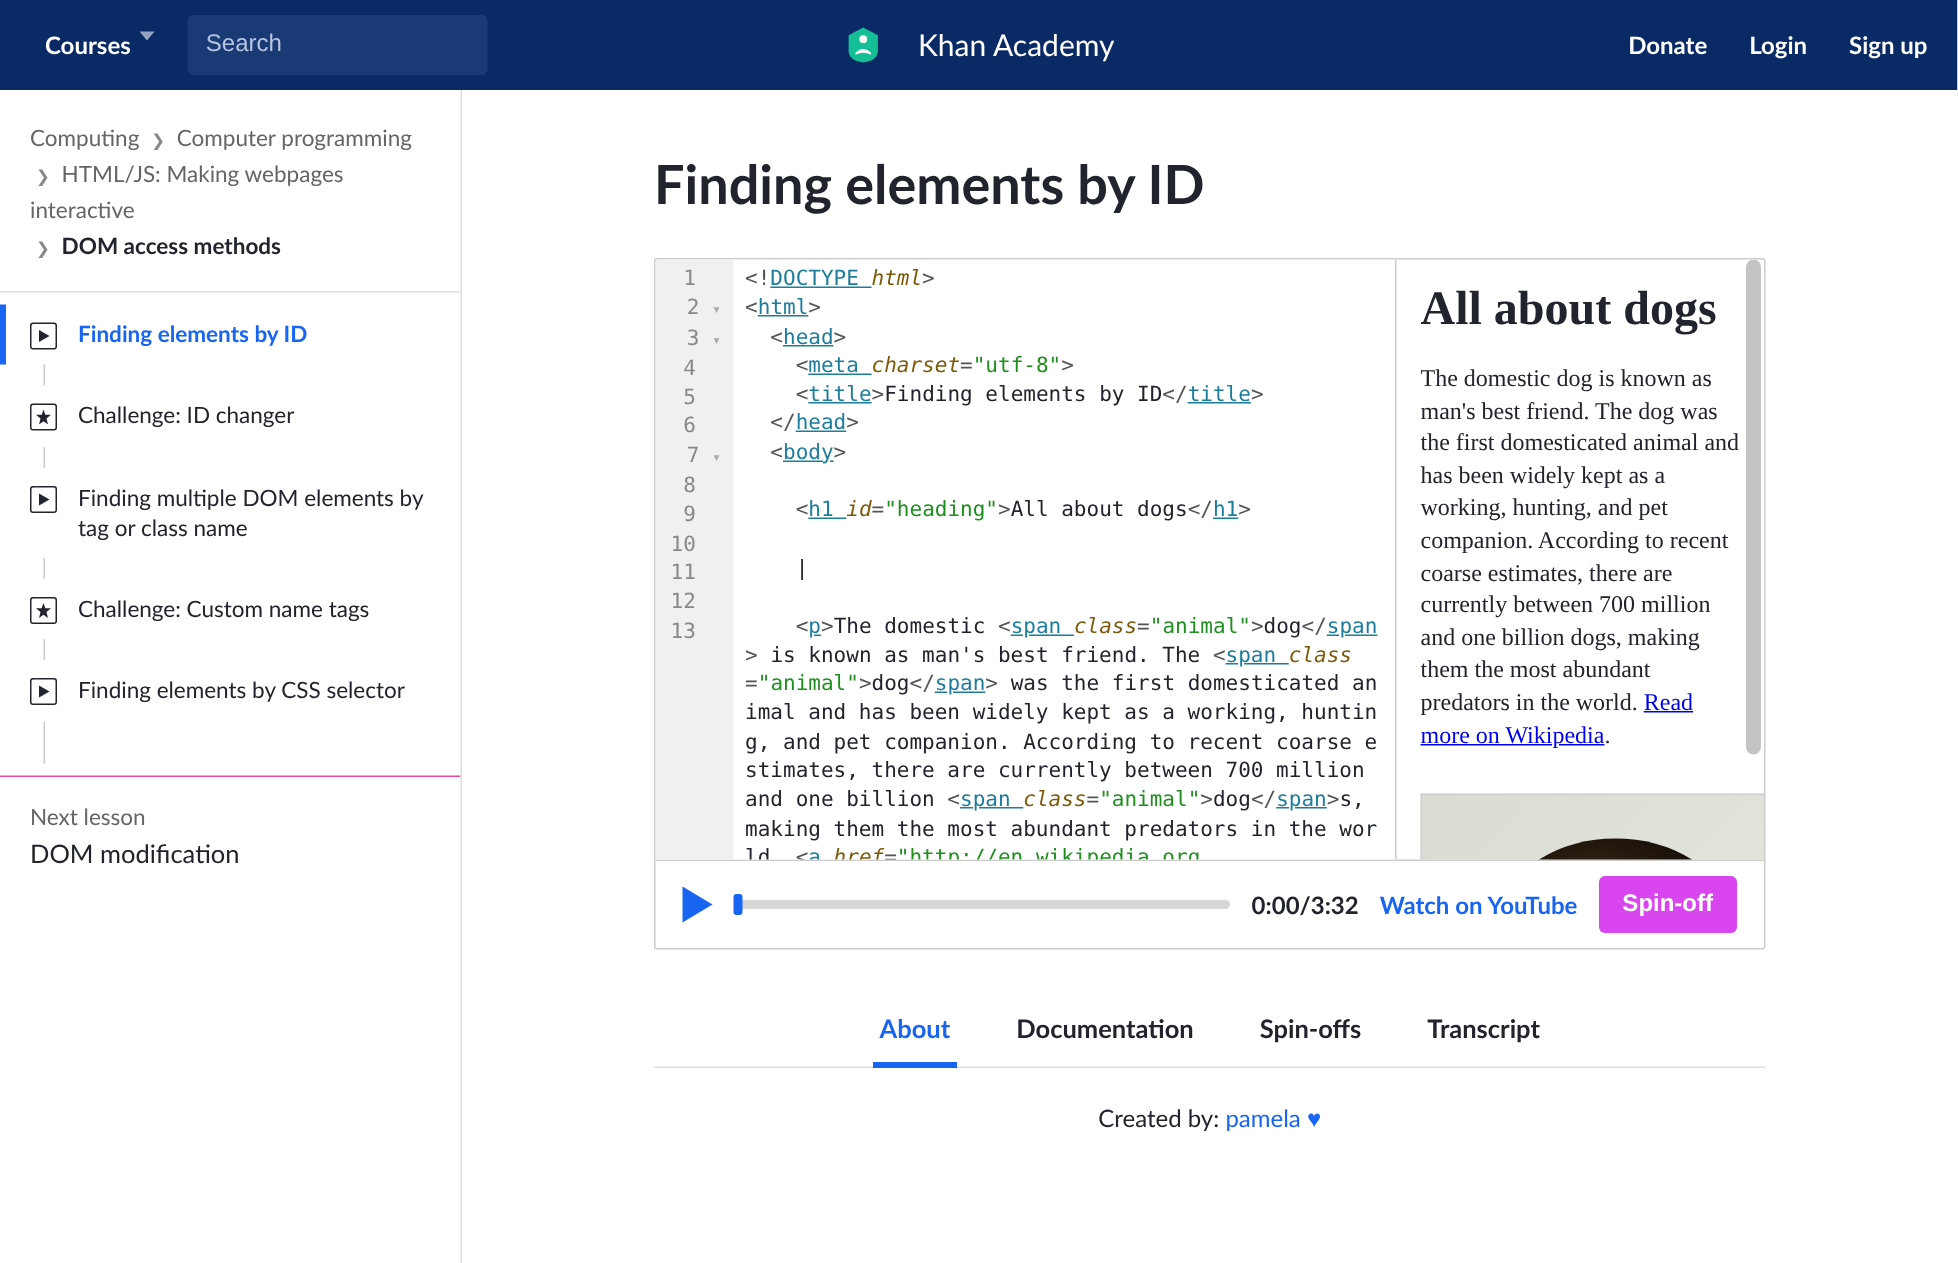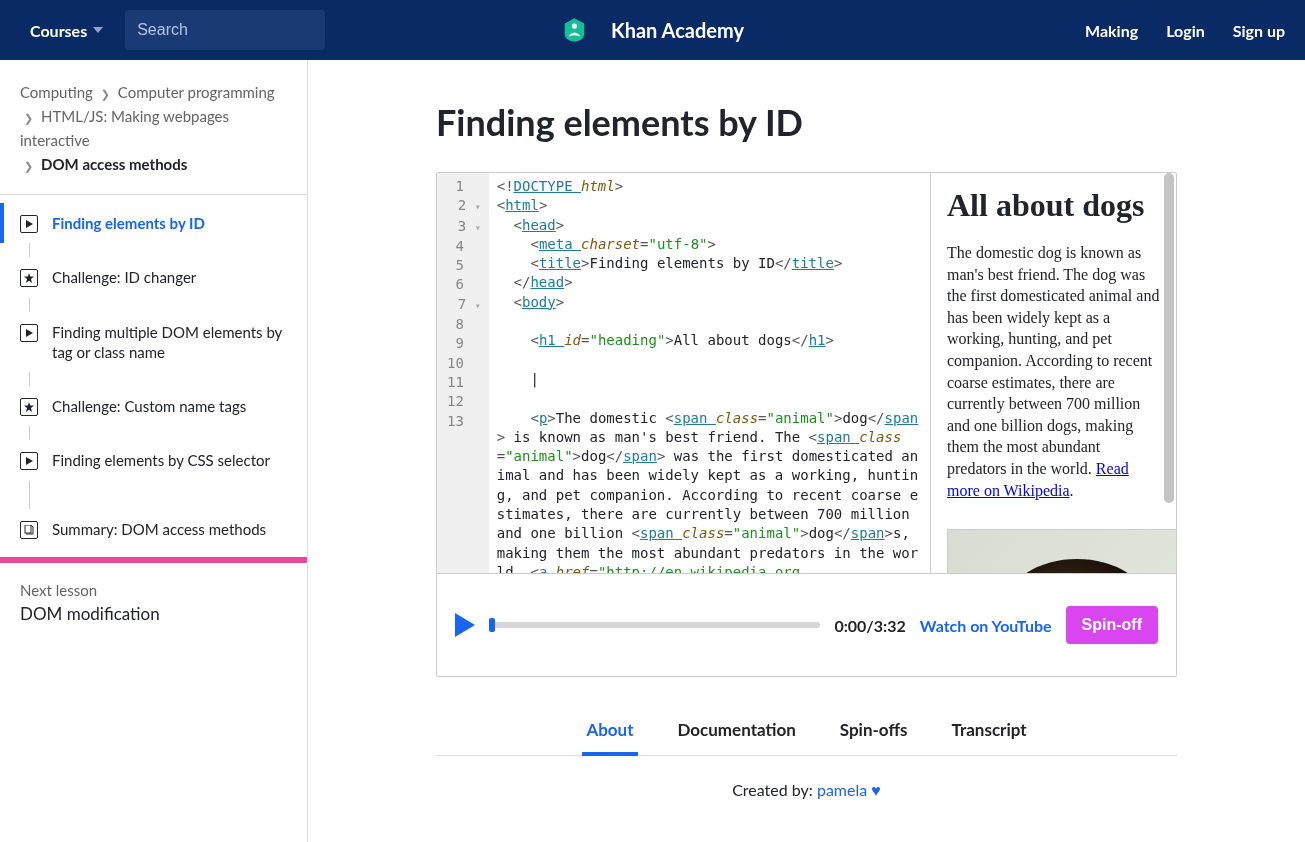--- a/index.html
+++ b/index.html
@@ -1,27 +1,27 @@
 <!DOCTYPE html>
 <html><head>
 <meta charset="utf-8">
 <style>
 * { margin: 0; padding: 0; box-sizing: border-box; }
 body { font-family: Lato, -apple-system, BlinkMacSystemFont, "Segoe UI", sans-serif; color: #21242c; background: #fff; }
 
 
 .header { background: #0a2a66; height: 60px; display: flex; align-items: center; padding: 0 20px; color: #fff; }
 .header-left { display: flex; align-items: center; gap: 12px; }
-.courses-btn { color: #fff; font-weight: 700; font-size: 16px; display: flex; align-items: center; gap: 6px; padding: 8px 10px; cursor: pointer; }
+.courses-btn { color: #fff; font-weight: 700; font-size: 16px; display: flex; align-items: flex-start; gap: 6px; padding: 8px 10px; cursor: pointer; }
 .caret-down { width: 0; height: 0; border-left: 5px solid transparent; border-right: 5px solid transparent; border-top: 6px solid #94a3c4; }
 .search-box { background: #1a3a76; border-radius: 4px; display: flex; align-items: center; width: 200px; height: 40px; padding: 0 12px; }
 .search-input { background: transparent; border: none; color: #fff; font-size: 16px; outline: none; flex: 1; }
 .search-input::placeholder { color: #b5c4e0; }
 .search-icon-svg { width: 22px; height: 22px; }
-.brand { position: absolute; left: 50%; transform: translateX(-50%); display: flex; align-items: center; gap: 24px; color: #fff; font-weight: 700; font-size: 20px; }
+.brand { position: absolute; left: 50%; transform: translateX(-50%); display: flex; align-items: center; gap: 24px; color: #fff; font-weight: 400; font-size: 20px; }
 .brand-logo { width: 26px; height: 26px; }
 .header-right { margin-left: auto; display: flex; gap: 28px; }
 .header-link { color: #fff; font-weight: 700; font-size: 16px; cursor: pointer; }
 
 
 .body-wrap { display: flex; height: calc(100vh - 60px); }
 .sidebar { width: 308px; border-right: 1px solid #ddd; padding: 20px 0; overflow-y: auto; }
 .breadcrumb { padding: 0 20px 18px; font-size: 15px; color: #656565; line-height: 1.6; border-bottom: 1px solid #ddd; }
 .breadcrumb a { color: #656565; text-decoration: none; }
 .bc-sep { margin: 0 4px; color: #888; font-size: 11px; }
@@ -30,21 +30,21 @@
 .lesson-list { padding: 8px 0; }
 .lesson-item { display: flex; align-items: flex-start; gap: 14px; padding: 10px 18px 10px 20px; cursor: pointer; position: relative; }
 .lesson-item.active::before { content: ""; position: absolute; left: 0; top: 0; bottom: 0; width: 4px; background: #1865f2; }
 .lesson-icon { width: 18px; height: 18px; border: 1px solid #21242c; border-radius: 2px; flex-shrink: 0; display: flex; align-items: center; justify-content: center; margin-top: 2px; }
 .lesson-icon svg { width: 10px; height: 10px; }
 .lesson-label { font-size: 15px; line-height: 1.35; }
 .lesson-item.active .lesson-label { color: #1865f2; font-weight: 700; }
 
 .connector { width: 1px; height: 14px; background: #ccc; margin-left: 29px; }
 
-.next-lesson { border-top: 6px solid #ec4899; padding: 18px 20px; }
+.next-lesson { border-top: 1px solid #ec4899; padding: 18px 20px; }
 .next-lesson-label { font-size: 15px; color: #656565; margin-bottom: 4px; }
 .next-lesson-title { font-size: 17px; color: #21242c; }
 
 
 .main { flex: 1; overflow-y: auto; padding: 40px 128px 40px; position: relative; }
 .page-title { font-size: 36px; font-weight: 700; margin-bottom: 28px; }
 .editor-frame { border: 1px solid #ccc; border-radius: 2px; overflow: hidden; }
 .editor-area { display: flex; height: 400px; }
 .code-pane { width: 493px; display: flex; font-family: Consolas, Monaco, monospace; font-size: 14px; line-height: 19.3px; background: #fff; overflow: hidden;}
 .gutter { background: #f0f0f0; color: #888; text-align: right; padding: 4px 8px 4px 10px; user-select: none; }
@@ -58,21 +58,21 @@
 
 .preview-pane { flex: 1; border-left: 1px solid #ccc; padding: 14px 16px; font-family: "Times New Roman", serif; overflow: hidden; position: relative; }
 .preview-pane h1 { font-size: 32px; font-weight: 700; margin-bottom: 18px; }
 .preview-pane p { font-size: 16px; line-height: 1.35; margin-bottom: 28px; }
 .preview-pane a { color: #0000ee; text-decoration: underline; }
 .dog-img { width: 260px; height: 150px; background: linear-gradient(135deg, #d8dcd2, #e5e8de); border: 1px solid #ccc; margin-bottom: 4px; display: flex; align-items: center; justify-content: center; position: relative; overflow: hidden; }
 .puppy { width: 140px; height: 90px; background: radial-gradient(ellipse at 40% 40%, #3a2a1a 0%, #1a1008 60%); border-radius: 50% 50% 40% 45%; position: relative; }
 .tongue { position: absolute; bottom: 10px; right: 30px; width: 20px; height: 28px; background: #d85a6a; border-radius: 10px; }
 
 
-.controls { display: flex; align-items: center; padding: 32px 18px; gap: 14px; border-top: 1px solid #ccc; }
+.controls { display: flex; align-items: center; padding: 10px 18px; gap: 14px; border-top: 1px solid #ccc; }
 .play-btn { cursor: pointer; }
 .play-triangle { width: 0; height: 0; border-top: 12px solid transparent; border-bottom: 12px solid transparent; border-left: 20px solid #1865f2; }
 .progress { flex: 1; height: 6px; background: #d6d6d6; border-radius: 3px; position: relative; }
 .progress-thumb { position: absolute; left: 0; top: -4px; width: 6px; height: 14px; background: #1865f2; border-radius: 2px; }
 .time { font-size: 16px; font-weight: 700; }
 .youtube-link { color: #1865f2; font-weight: 700; font-size: 16px; cursor: pointer; }
 .spinoff-btn { background: #d946ef; color: #fff; border: none; border-radius: 4px; padding: 10px 16px; font-weight: 700; font-size: 16px; cursor: pointer; }
 
 
 .tabs { display: flex; justify-content: center; gap: 36px; margin-top: 30px; border-bottom: 1px solid #ddd; }
@@ -106,21 +106,21 @@
   </div>
   <div class="brand">
     <svg class="brand-logo" viewBox="0 0 40 40">
         <path fill="#14bf96" d="M20 2 L35 10 L35 26 Q35 36 20 38 Q5 36 5 26 L5 10 Z"></path>
         <circle cx="20" cy="14" r="4" fill="#fff"></circle>
         <path fill="#fff" d="M12 28 Q20 20 28 28 L28 30 Q20 26 12 30 Z"></path>
       </svg>
     <span>Khan Academy</span>
   </div>
   <div class="header-right">
-    <span class="header-link">Making</span>
+    <span class="header-link">Donate</span>
     <span class="header-link">Login</span>
     <span class="header-link">Sign up</span>
   </div>
 </header>
 
 <div class="body-wrap">
 
   <aside class="sidebar">
     <nav class="breadcrumb">
       <a href="#">Computing</a>
@@ -172,29 +172,20 @@
         <div class="lesson-item">
           <div class="lesson-icon">
             <svg viewBox="0 0 10 10">
               <path d="M2 1 L9 5 L2 9 Z" fill="#21242c"></path>
             </svg>
           </div>
           <div class="lesson-label">Finding elements by CSS selector</div>
         </div>
         <div class="connector"></div>
         <div class="connector"></div>
-        <div class="lesson-item">
-          <div class="lesson-icon">
-            <svg viewBox="0 0 10 10">
-              <rect x="1" y="0" width="6" height="8" fill="none" stroke="#21242c" stroke-width="1"></rect>
-              <path d="M7 0 L9 2 L9 9 L2 9" fill="none" stroke="#21242c" stroke-width="1"></path>
-            </svg>
-          </div>
-          <div class="lesson-label">Summary: DOM access methods</div>
-        </div>
       </div>
     <div class="next-lesson">
       <div class="next-lesson-label">Next lesson</div>
       <div class="next-lesson-title">DOM modification</div>
     </div>
   </aside>
 
   <main class="main">
     <h1 class="page-title">Finding elements by ID</h1>
 

